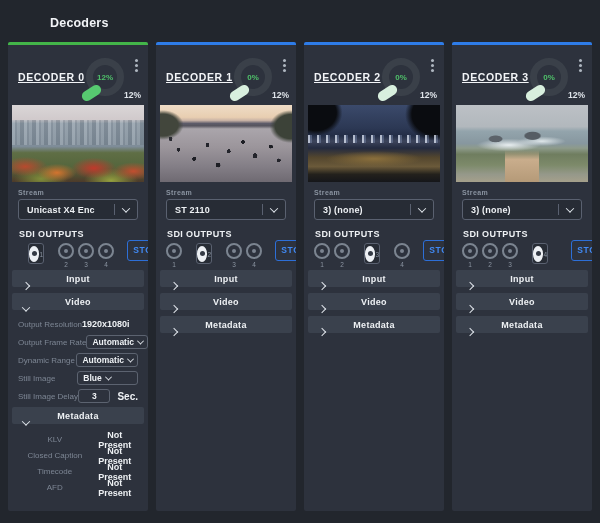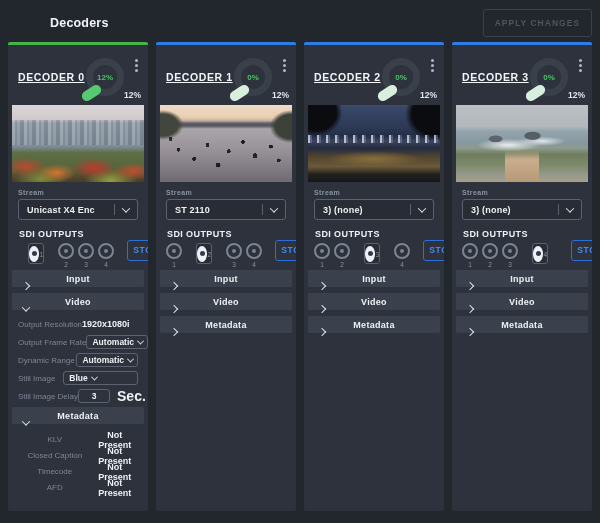--- a/index.html
+++ b/index.html
@@ -105,40 +105,39 @@
   .albl{font-size:9px;font-weight:bold;color:#eef1f4;letter-spacing:.3px;}
 
   
   .vpanel{margin:7px 10px 3px;}
   .frow{display:flex;align-items:center;justify-content:space-between;height:14px;margin-bottom:4px;}
   .flbl{font-size:8px;color:#7d8694;white-space:nowrap;}
   .fval{font-size:9px;font-weight:bold;color:#eef1f4;padding-right:9px;}
   .msel{height:14px;border:1px solid #5c6370;border-radius:3px;display:flex;align-items:center;box-sizing:border-box;}
   .msel .mv{font-size:8.5px;font-weight:bold;color:#eef1f4;padding:0 4px 0 5px;}
   .msel .chev{width:4px;height:4px;border-width:1.4px;margin:0 4px 0 0;}
-  .msel.grow{flex:1;margin-left:8px;justify-content:flex-start;}
+  .msel.grow{flex:1;margin-left:22px;justify-content:flex-start;}
   .rgrp{display:flex;align-items:center;}
   .dinput{width:32px;height:14px;border:1px solid #5c6370;border-radius:3px;box-sizing:border-box;
           font-size:8.5px;font-weight:bold;color:#eef1f4;display:flex;align-items:center;justify-content:center;}
-  .dunit{font-size:14px;font-weight:bold;color:#eef1f4;margin-left:7px;}
+  .dunit{font-size:10px;font-weight:bold;color:#eef1f4;margin-left:7px;}
 
   
   .mpanel{margin:8px 10px 8px;text-align:center;}
   .mrow{display:flex;align-items:center;height:15px;margin-bottom:1px;}
   .mlbl{width:80px;font-size:8px;color:#7d8694;}
   .mval{font-size:9px;font-weight:bold;color:#eef1f4;}
 </style>
 </head>
 <body>
 
 <div class="app">
 
   <div class="topbar">
     <div class="page-title">Decoders</div>
-    <button class="apply-btn">APPLY CHANGES</button>
   </div>
 
   <div class="cards">
 
     <div class="card green">
       <div class="accent"></div>
       <div class="head">
         <div class="ctitle">DECODER 0</div>
         <div class="gauge">
           <div class="ring"></div>

